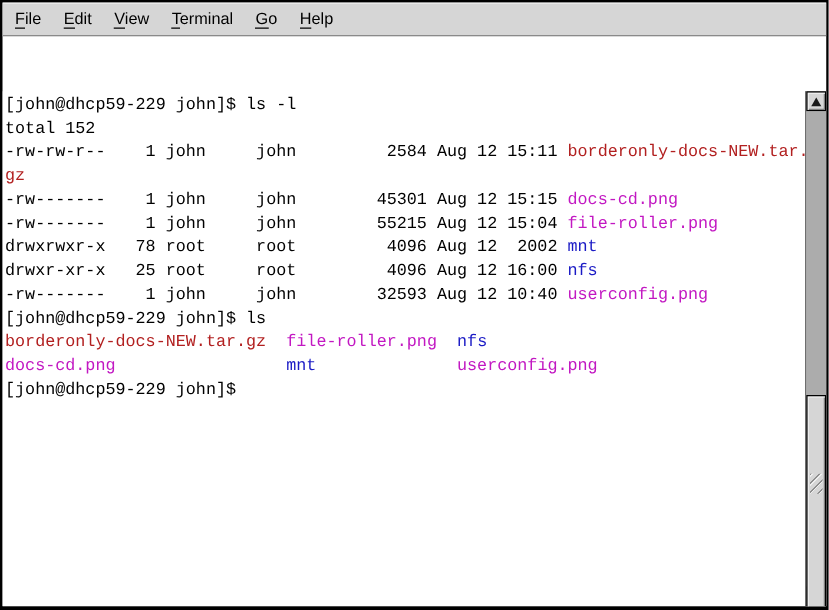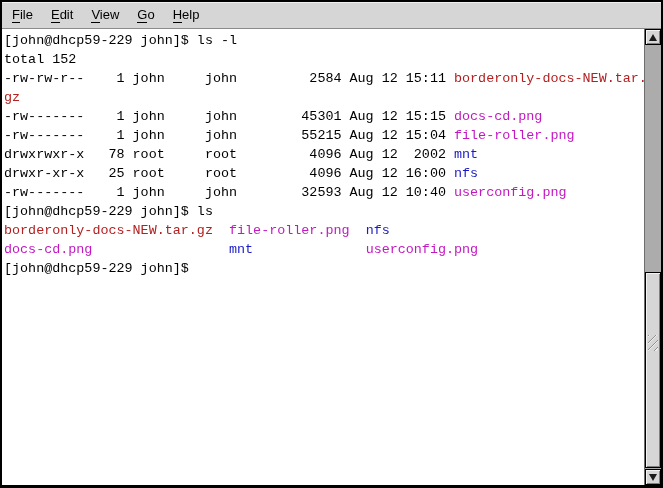--- a/index.html
+++ b/index.html
@@ -13,21 +13,21 @@
     --scroll_trough:#acacac;
     --scroll_thumb:#d6d6d6;
   }
   html,body{margin:0;padding:0;background:#fff;}
   .window{
     width:663px;height:488px;box-sizing:border-box;
     border:2px solid var(--window_border);
     border-bottom-width:3px;
     display:flex;flex-direction:column;
     font-family:"Liberation Sans","DejaVu Sans",sans-serif;
-    overflow:hidden;position:relative;
+    overflow:hidden;position:relative;gap:44px;
   }
   .menubar{
     height:27px;box-sizing:border-box;flex:0 0 27px;
     background:var(--menubar_bg);
     border-bottom:1px solid #8a8a8a;
     box-shadow:inset 0 1px 0 #f1f1f1;
     display:flex;align-items:center;
     padding-left:1px;
     font-size:13px;color:#000;
   }
@@ -87,20 +87,21 @@
 </style>
 </head>
 <body>
 
 <div class="window">
 
   <div class="menubar">
       <div class="menu-item"><span class="mn">F</span>ile</div>
       <div class="menu-item"><span class="mn">E</span>dit</div>
       <div class="menu-item"><span class="mn">V</span>iew</div>
+      <div class="menu-item"><span class="mn">T</span>erminal</div>
       <div class="menu-item"><span class="mn">G</span>o</div>
       <div class="menu-item"><span class="mn">H</span>elp</div>
     </div>
 
   <div class="content">
 
     <div class="term-area">
       <pre class="term-pre"><div class="term-line"><span class="c-text">[john@dhcp59-229 john]$ ls -l</span></div><div class="term-line"><span class="c-text">total 152</span></div><div class="term-line"><span class="c-text">-rw-rw-r--    1 john     john         2584 Aug 12 15:11 </span><span class="c-red">borderonly-docs-NEW.tar.</span></div><div class="term-line"><span class="c-red">gz</span></div><div class="term-line"><span class="c-text">-rw-------    1 john     john        45301 Aug 12 15:15 </span><span class="c-magenta">docs-cd.png</span></div><div class="term-line"><span class="c-text">-rw-------    1 john     john        55215 Aug 12 15:04 </span><span class="c-magenta">file-roller.png</span></div><div class="term-line"><span class="c-text">drwxrwxr-x   78 root     root         4096 Aug 12  2002 </span><span class="c-blue">mnt</span></div><div class="term-line"><span class="c-text">drwxr-xr-x   25 root     root         4096 Aug 12 16:00 </span><span class="c-blue">nfs</span></div><div class="term-line"><span class="c-text">-rw-------    1 john     john        32593 Aug 12 10:40 </span><span class="c-magenta">userconfig.png</span></div><div class="term-line"><span class="c-text">[john@dhcp59-229 john]$ ls</span></div><div class="term-line"><span class="c-red">borderonly-docs-NEW.tar.gz</span><span class="c-text">  </span><span class="c-magenta">file-roller.png</span><span class="c-text">  </span><span class="c-blue">nfs</span></div><div class="term-line"><span class="c-magenta">docs-cd.png</span><span class="c-text">                 </span><span class="c-blue">mnt</span><span class="c-text">              </span><span class="c-magenta">userconfig.png</span></div><div class="term-line"><span class="c-text">[john@dhcp59-229 john]$ </span></div></pre>
     </div>
 

